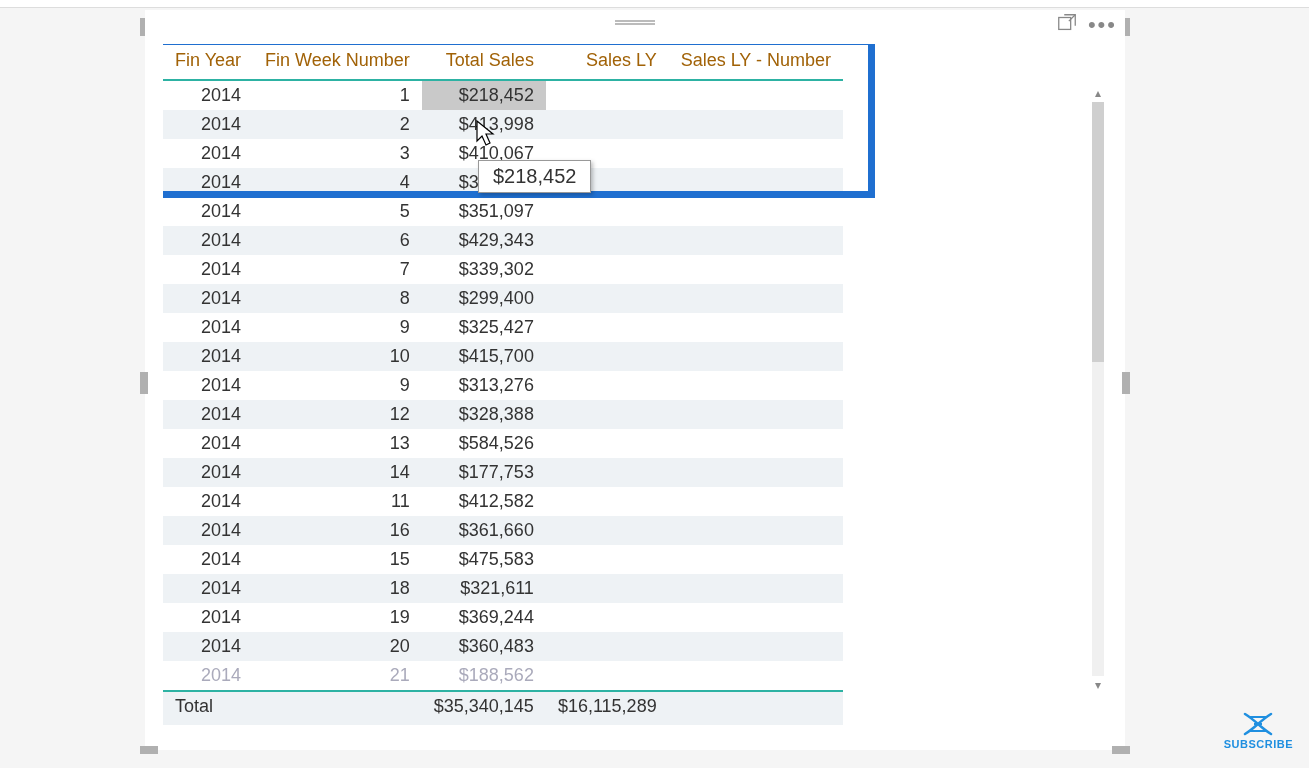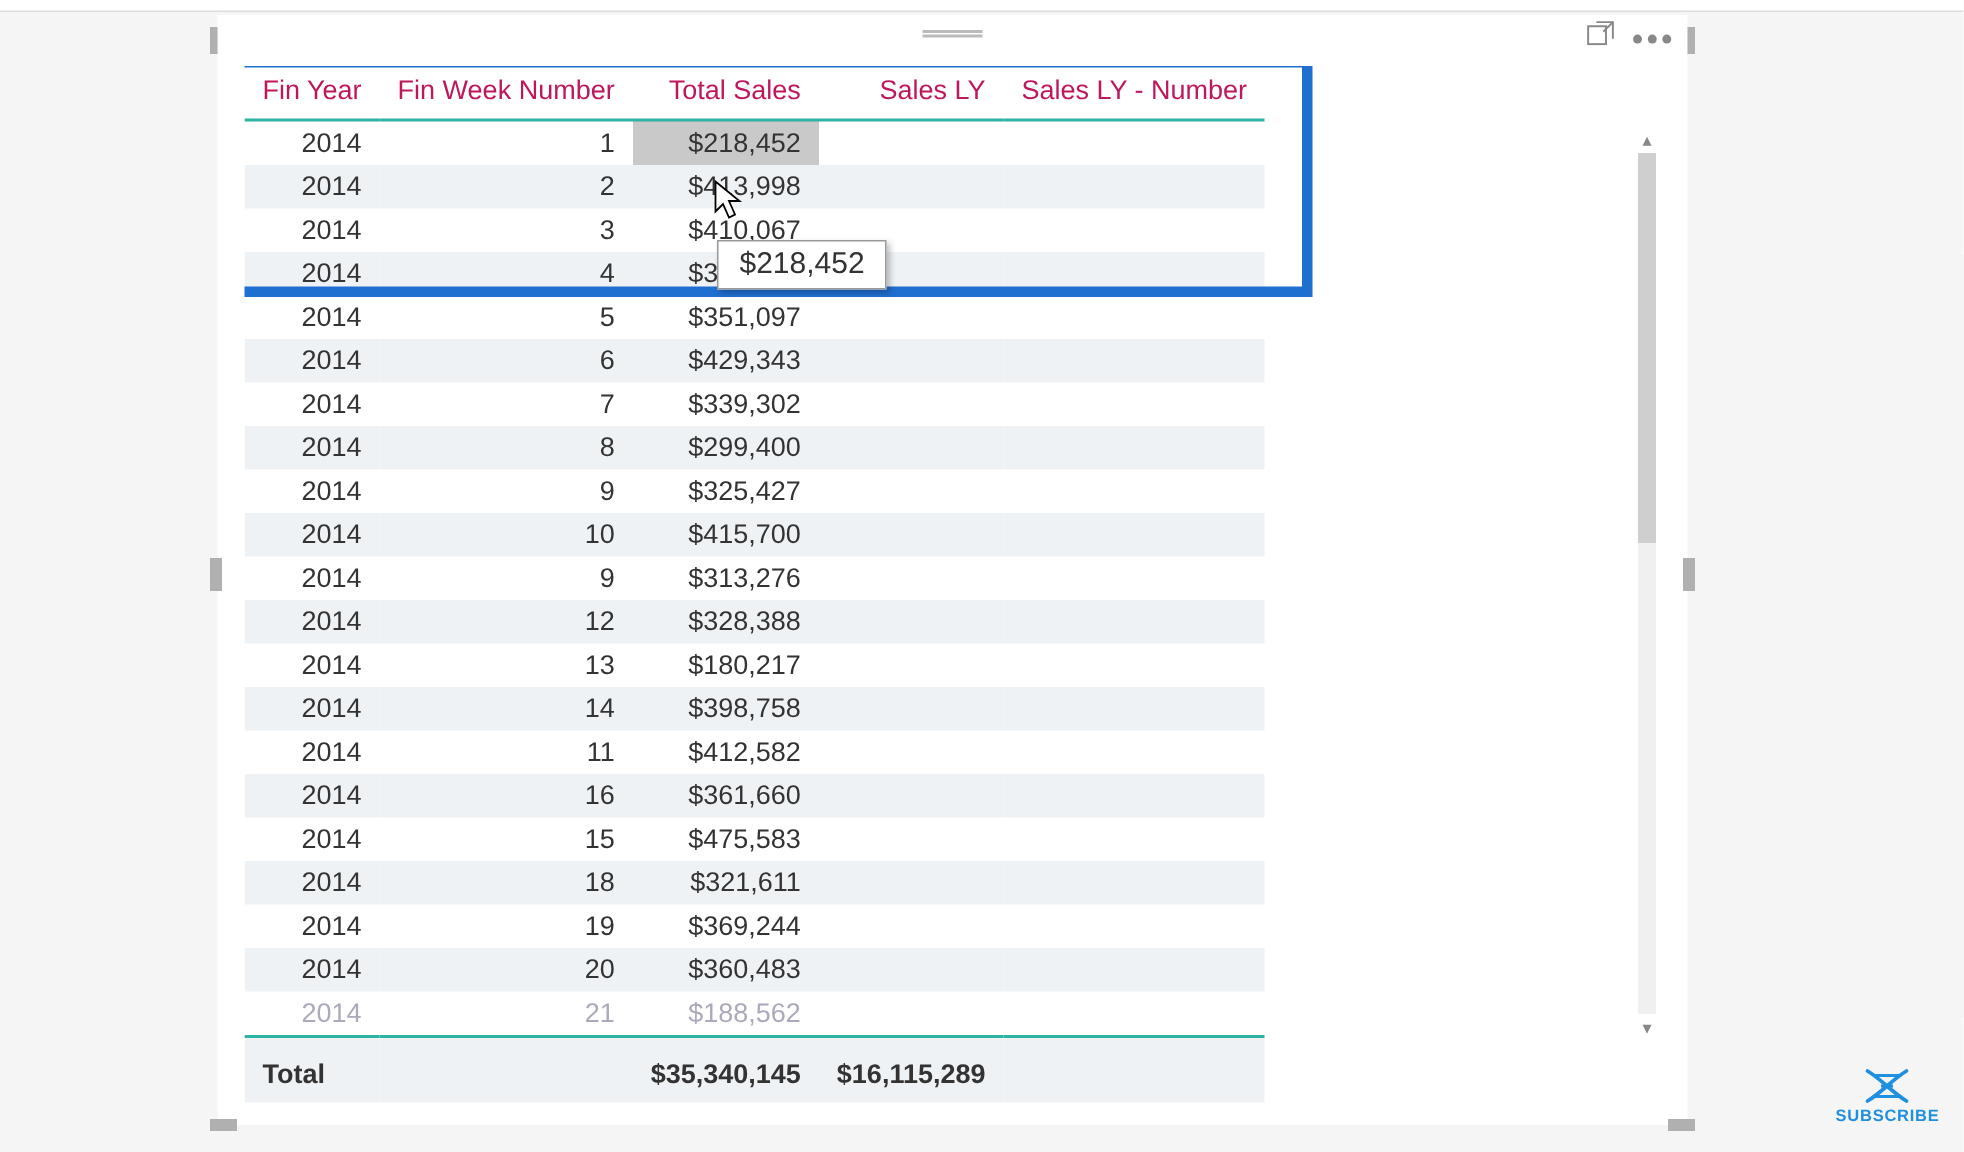--- a/index.html
+++ b/index.html
@@ -68,37 +68,37 @@
   }
   table {
     border-collapse: collapse;
     width: 640px;
     font-size: 18px;
     color: #333;
   }
   thead th {
     text-align: left;
     font-weight: 400;
-    color: #be185d;
+    color: #a16207;
     padding: 6px 12px 8px 12px;
     border-bottom: 2px solid #2db2a3;
     white-space: nowrap;
   }
   thead th.num { text-align: right; }
   tbody td {
     padding: 4px 12px;
     white-space: nowrap;
   }
   tbody tr:nth-child(even) { background: #eef2f5; }
   tbody td.num { text-align: right; }
   tbody td.left { text-align: left; }
   .total-row td {
     border-top: 2px solid #2db2a3;
-    font-weight: 700;
-    padding-top: 14px;
+    font-weight: 400;
+    padding-top: 4px;
     padding-bottom: 8px;
   }
   .selected-cell {
     background: #c9c9c9 !important;
   }
   .tooltip {
     position: absolute;
     left: 315px;
     top: 116px;
     background: #fff;
@@ -272,28 +272,28 @@
           <tr>
             <td class="num">2014</td>
             <td class="num">12</td>
             <td class="num">$328,388</td>
             <td class="num"></td>
             <td class="num"></td>
           </tr>
           <tr>
             <td class="num">2014</td>
             <td class="num">13</td>
-            <td class="num">$180,217</td>
+            <td class="num">$584,526</td>
             <td class="num"></td>
             <td class="num"></td>
           </tr>
           <tr>
             <td class="num">2014</td>
             <td class="num">14</td>
-            <td class="num">$398,758</td>
+            <td class="num">$177,753</td>
             <td class="num"></td>
             <td class="num"></td>
           </tr>
           <tr>
             <td class="num">2014</td>
             <td class="num">11</td>
             <td class="num">$412,582</td>
             <td class="num"></td>
             <td class="num"></td>
           </tr>

